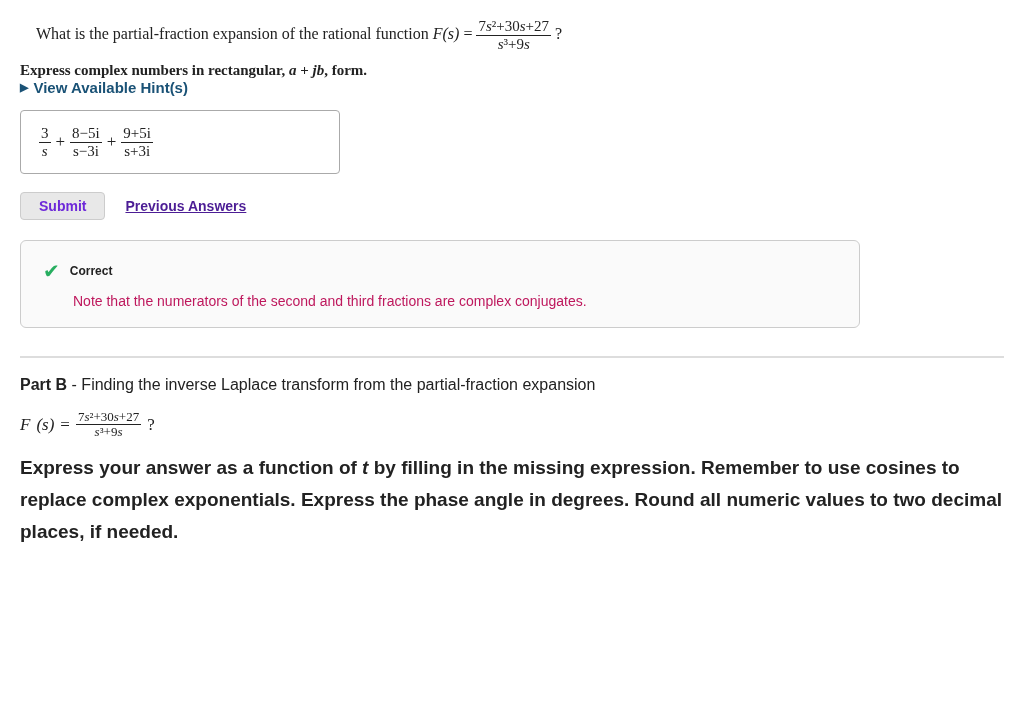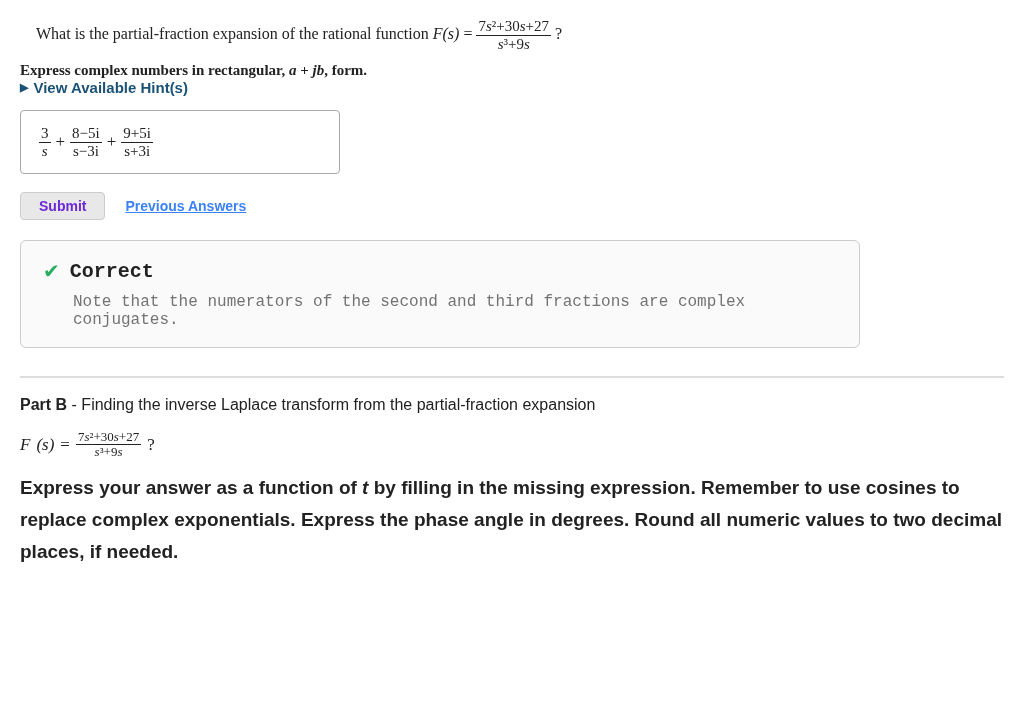--- a/index.html
+++ b/index.html
@@ -96,21 +96,21 @@
       border-radius: 4px;
       padding: 5px 18px;
       font-size: 14px;
       color: #6d28d9;
       cursor: pointer;
       font-family: Arial, sans-serif;
       font-weight: bold;
     }
 
     .previous-answers-link {
-      color: #3b82f6;
+      color: #4c1d95;
       font-weight: bold;
       font-family: Arial, sans-serif;
       font-size: 14px;
       cursor: pointer;
       text-decoration: underline;
     }
 
     .correct-box {
       border: 1.5px solid #ccc;
       border-radius: 6px;
@@ -127,28 +127,28 @@
       margin-bottom: 10px;
     }
 
     .check-icon {
       color: #27ae60;
       font-size: 20px;
     }
 
     .correct-label {
       font-weight: bold;
-      font-family: Liberation Mono, monospace;
-      font-size: 20px;
+      font-family: Liberation Sans, sans-serif;
+      font-size: 12px;
     }
 
     .correct-note {
-      font-family: Liberation Mono, monospace;
-      font-size: 16px;
-      color: #737373;
+      font-family: Liberation Sans, sans-serif;
+      font-size: 14px;
+      color: #be185d;
       margin-left: 30px;
     }
 
     .part-b-section {
       border-top: 2px solid #ddd;
       padding-top: 18px;
       margin-bottom: 16px;
     }
 
     .part-b-title {

